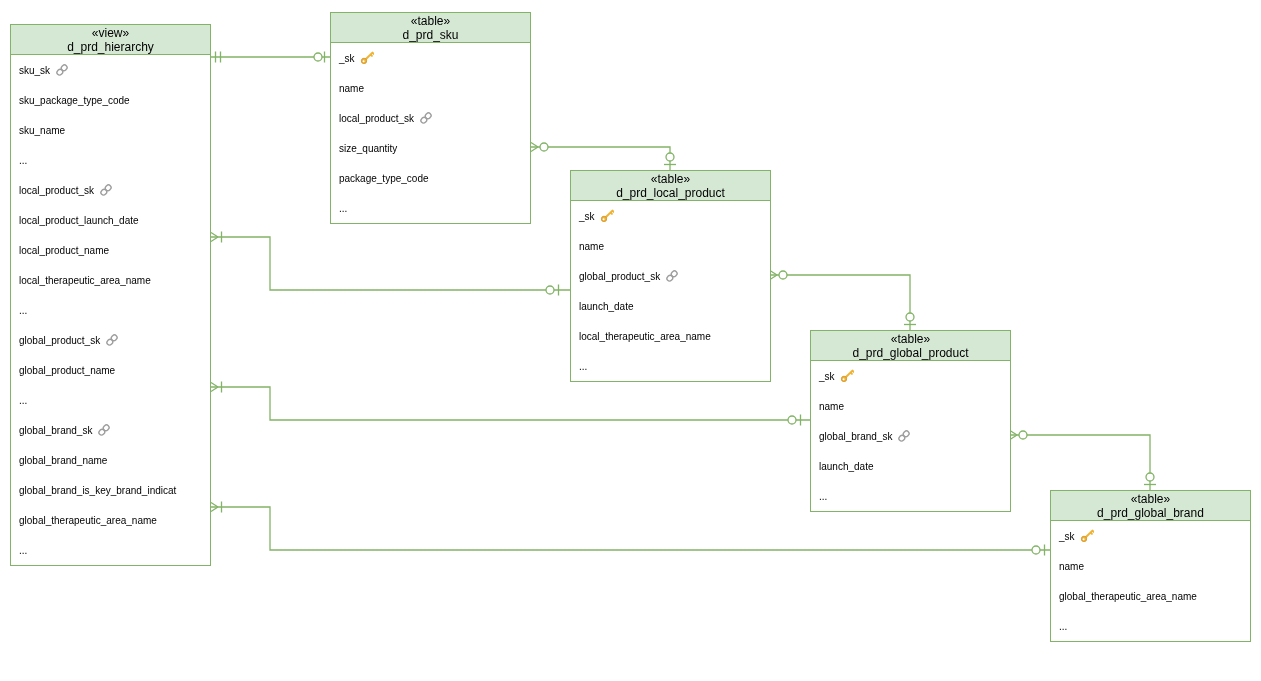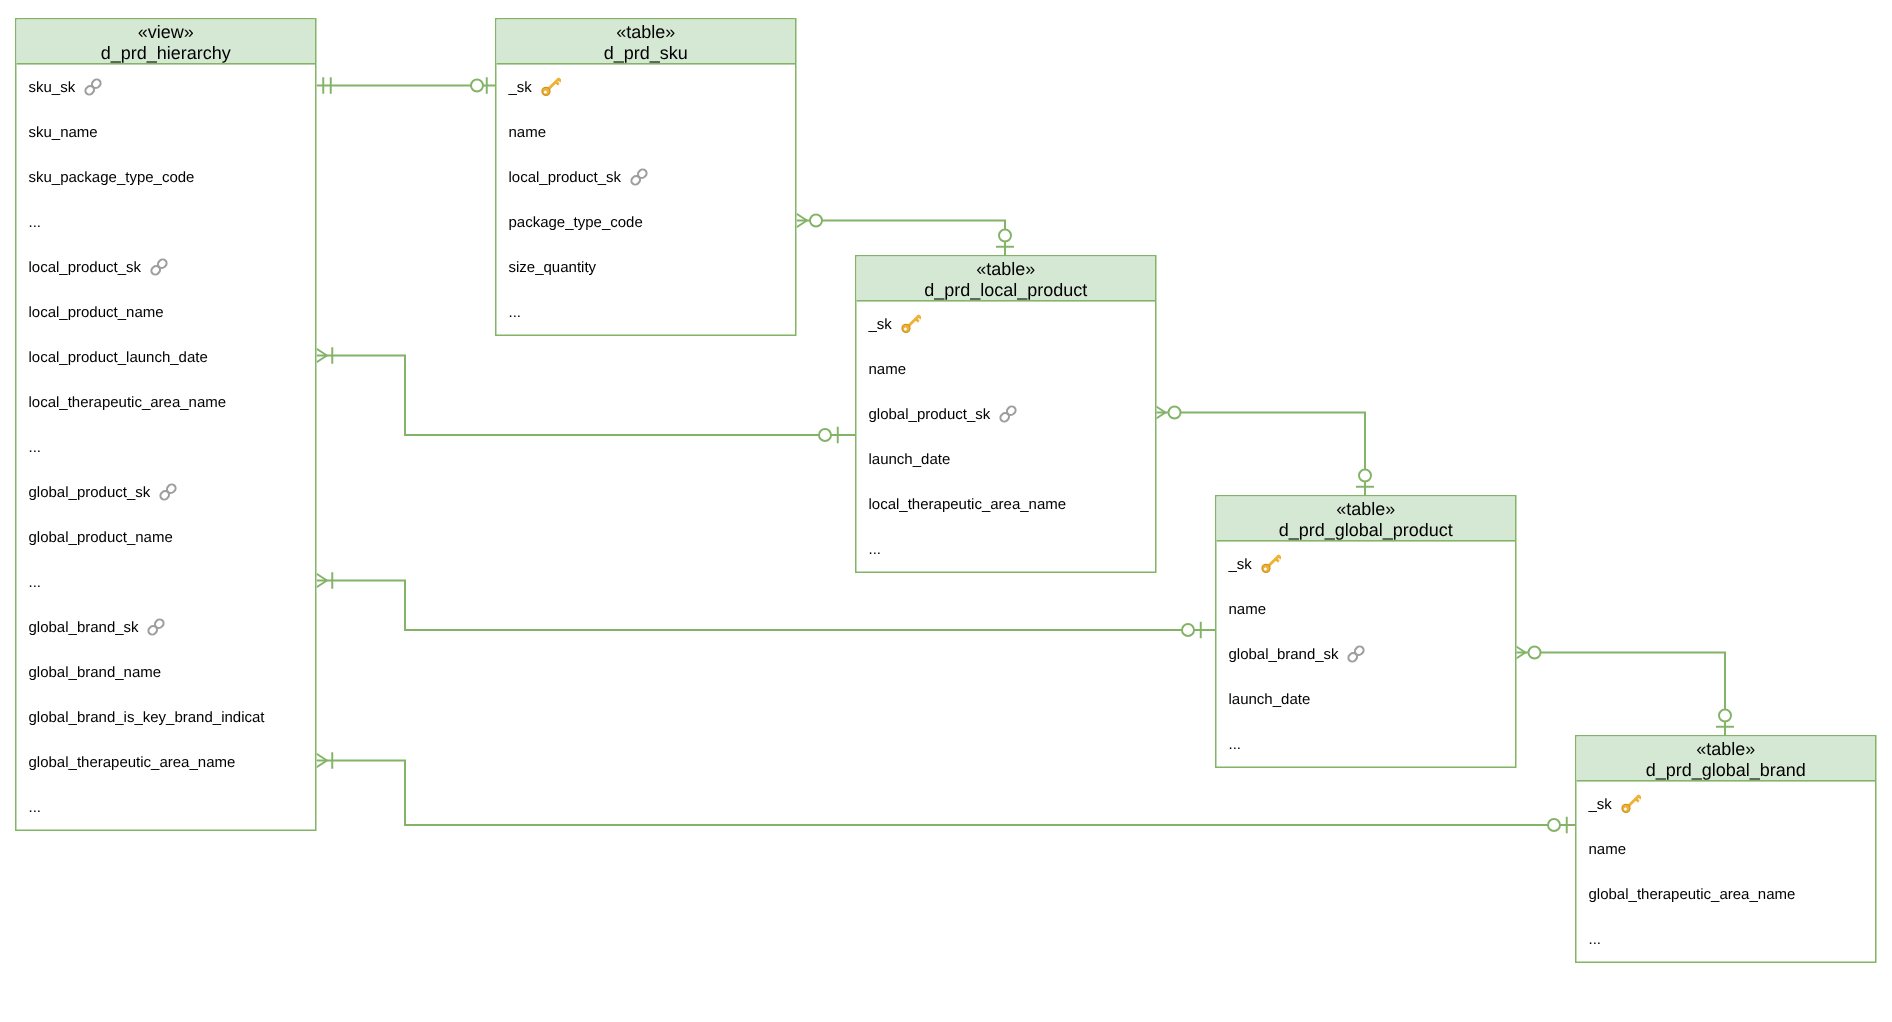--- a/index.html
+++ b/index.html
@@ -87,62 +87,62 @@
 
     <g class="rel">
       <path d="M211 507 H270 V550 H1050"></path>
       <path d="M218 507 L211 502.5 M218 507 L211 511.5"></path>
       <path d="M221.5 501.5 V512.5"></path>
       <circle cx="1036" cy="550" r="4"></circle>
       <path d="M1044.5 544.5 V555.5"></path>
     </g>
   </svg>
 
-  <div class="entity" style="left:10px;top:12px;width:201px;">
+  <div class="entity" style="left:10px;top:24px;width:201px;">
     <div class="entity-header">
       <span>«view»</span>
       <span>d_prd_hierarchy</span>
     </div>
     <div class="entity-fields">
         <div class="field-row">
           <span class="field-text">sku_sk</span>
           <span class="field-icon">
             <svg width="14" height="14" viewBox="0 0 24 24">
               <g fill="none" stroke="#9e9e9e" stroke-width="2.4" transform="rotate(-45 12 12)">
                 <rect x="1.6" y="7.6" width="10.2" height="8.8" rx="4.4"></rect>
                 <rect x="12.2" y="7.6" width="10.2" height="8.8" rx="4.4"></rect>
               </g>
             </svg>
           </span>
         </div>
         <div class="field-row">
+          <span class="field-text">sku_package_type_code</span>
+        </div>
+        <div class="field-row">
           <span class="field-text">sku_name</span>
         </div>
         <div class="field-row">
-          <span class="field-text">sku_package_type_code</span>
-        </div>
-        <div class="field-row">
           <span class="field-text">...</span>
         </div>
         <div class="field-row">
           <span class="field-text">local_product_sk</span>
           <span class="field-icon">
             <svg width="14" height="14" viewBox="0 0 24 24">
               <g fill="none" stroke="#9e9e9e" stroke-width="2.4" transform="rotate(-45 12 12)">
                 <rect x="1.6" y="7.6" width="10.2" height="8.8" rx="4.4"></rect>
                 <rect x="12.2" y="7.6" width="10.2" height="8.8" rx="4.4"></rect>
               </g>
             </svg>
           </span>
         </div>
         <div class="field-row">
+          <span class="field-text">local_product_launch_date</span>
+        </div>
+        <div class="field-row">
           <span class="field-text">local_product_name</span>
-        </div>
-        <div class="field-row">
-          <span class="field-text">local_product_launch_date</span>
         </div>
         <div class="field-row">
           <span class="field-text">local_therapeutic_area_name</span>
         </div>
         <div class="field-row">
           <span class="field-text">...</span>
         </div>
         <div class="field-row">
           <span class="field-text">global_product_sk</span>
           <span class="field-icon">
@@ -210,24 +210,24 @@
           <span class="field-icon">
             <svg width="14" height="14" viewBox="0 0 24 24">
               <g fill="none" stroke="#9e9e9e" stroke-width="2.4" transform="rotate(-45 12 12)">
                 <rect x="1.6" y="7.6" width="10.2" height="8.8" rx="4.4"></rect>
                 <rect x="12.2" y="7.6" width="10.2" height="8.8" rx="4.4"></rect>
               </g>
             </svg>
           </span>
         </div>
         <div class="field-row">
+          <span class="field-text">size_quantity</span>
+        </div>
+        <div class="field-row">
           <span class="field-text">package_type_code</span>
-        </div>
-        <div class="field-row">
-          <span class="field-text">size_quantity</span>
         </div>
         <div class="field-row">
           <span class="field-text">...</span>
         </div>
       </div>
   </div>
 
   <div class="entity" style="left:570px;top:170px;width:201px;">
     <div class="entity-header">
       <span>«table»</span>

